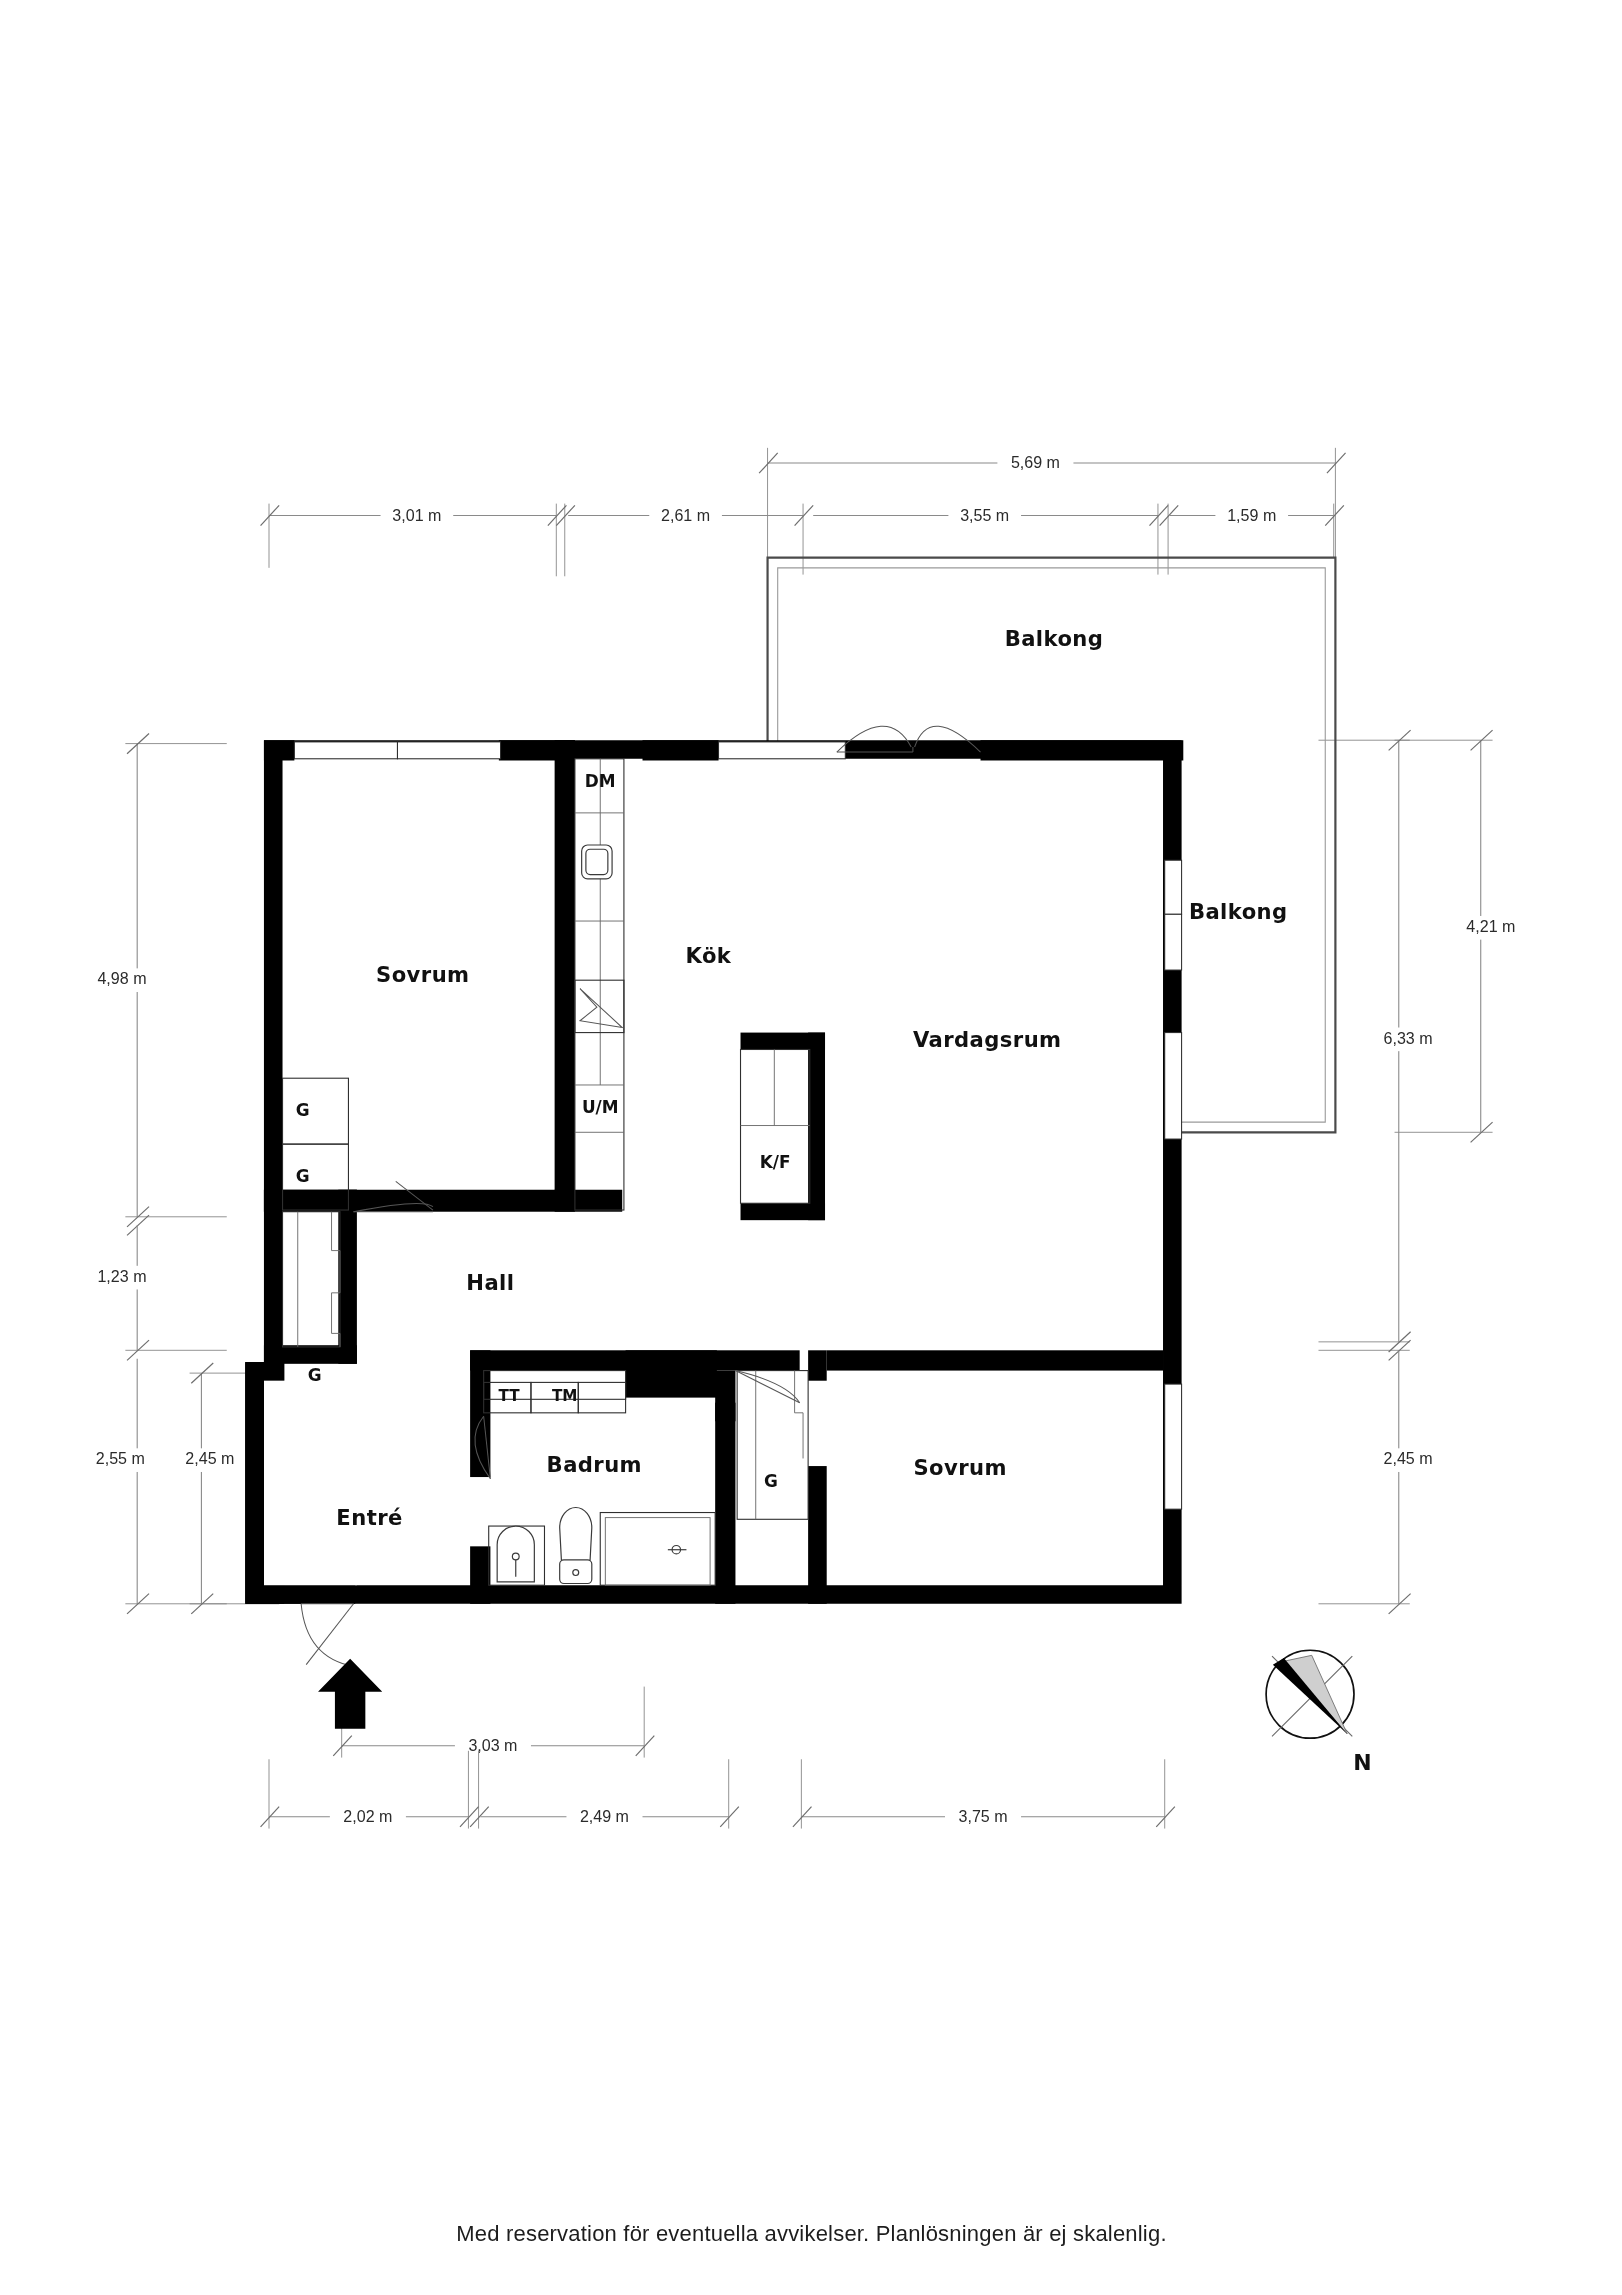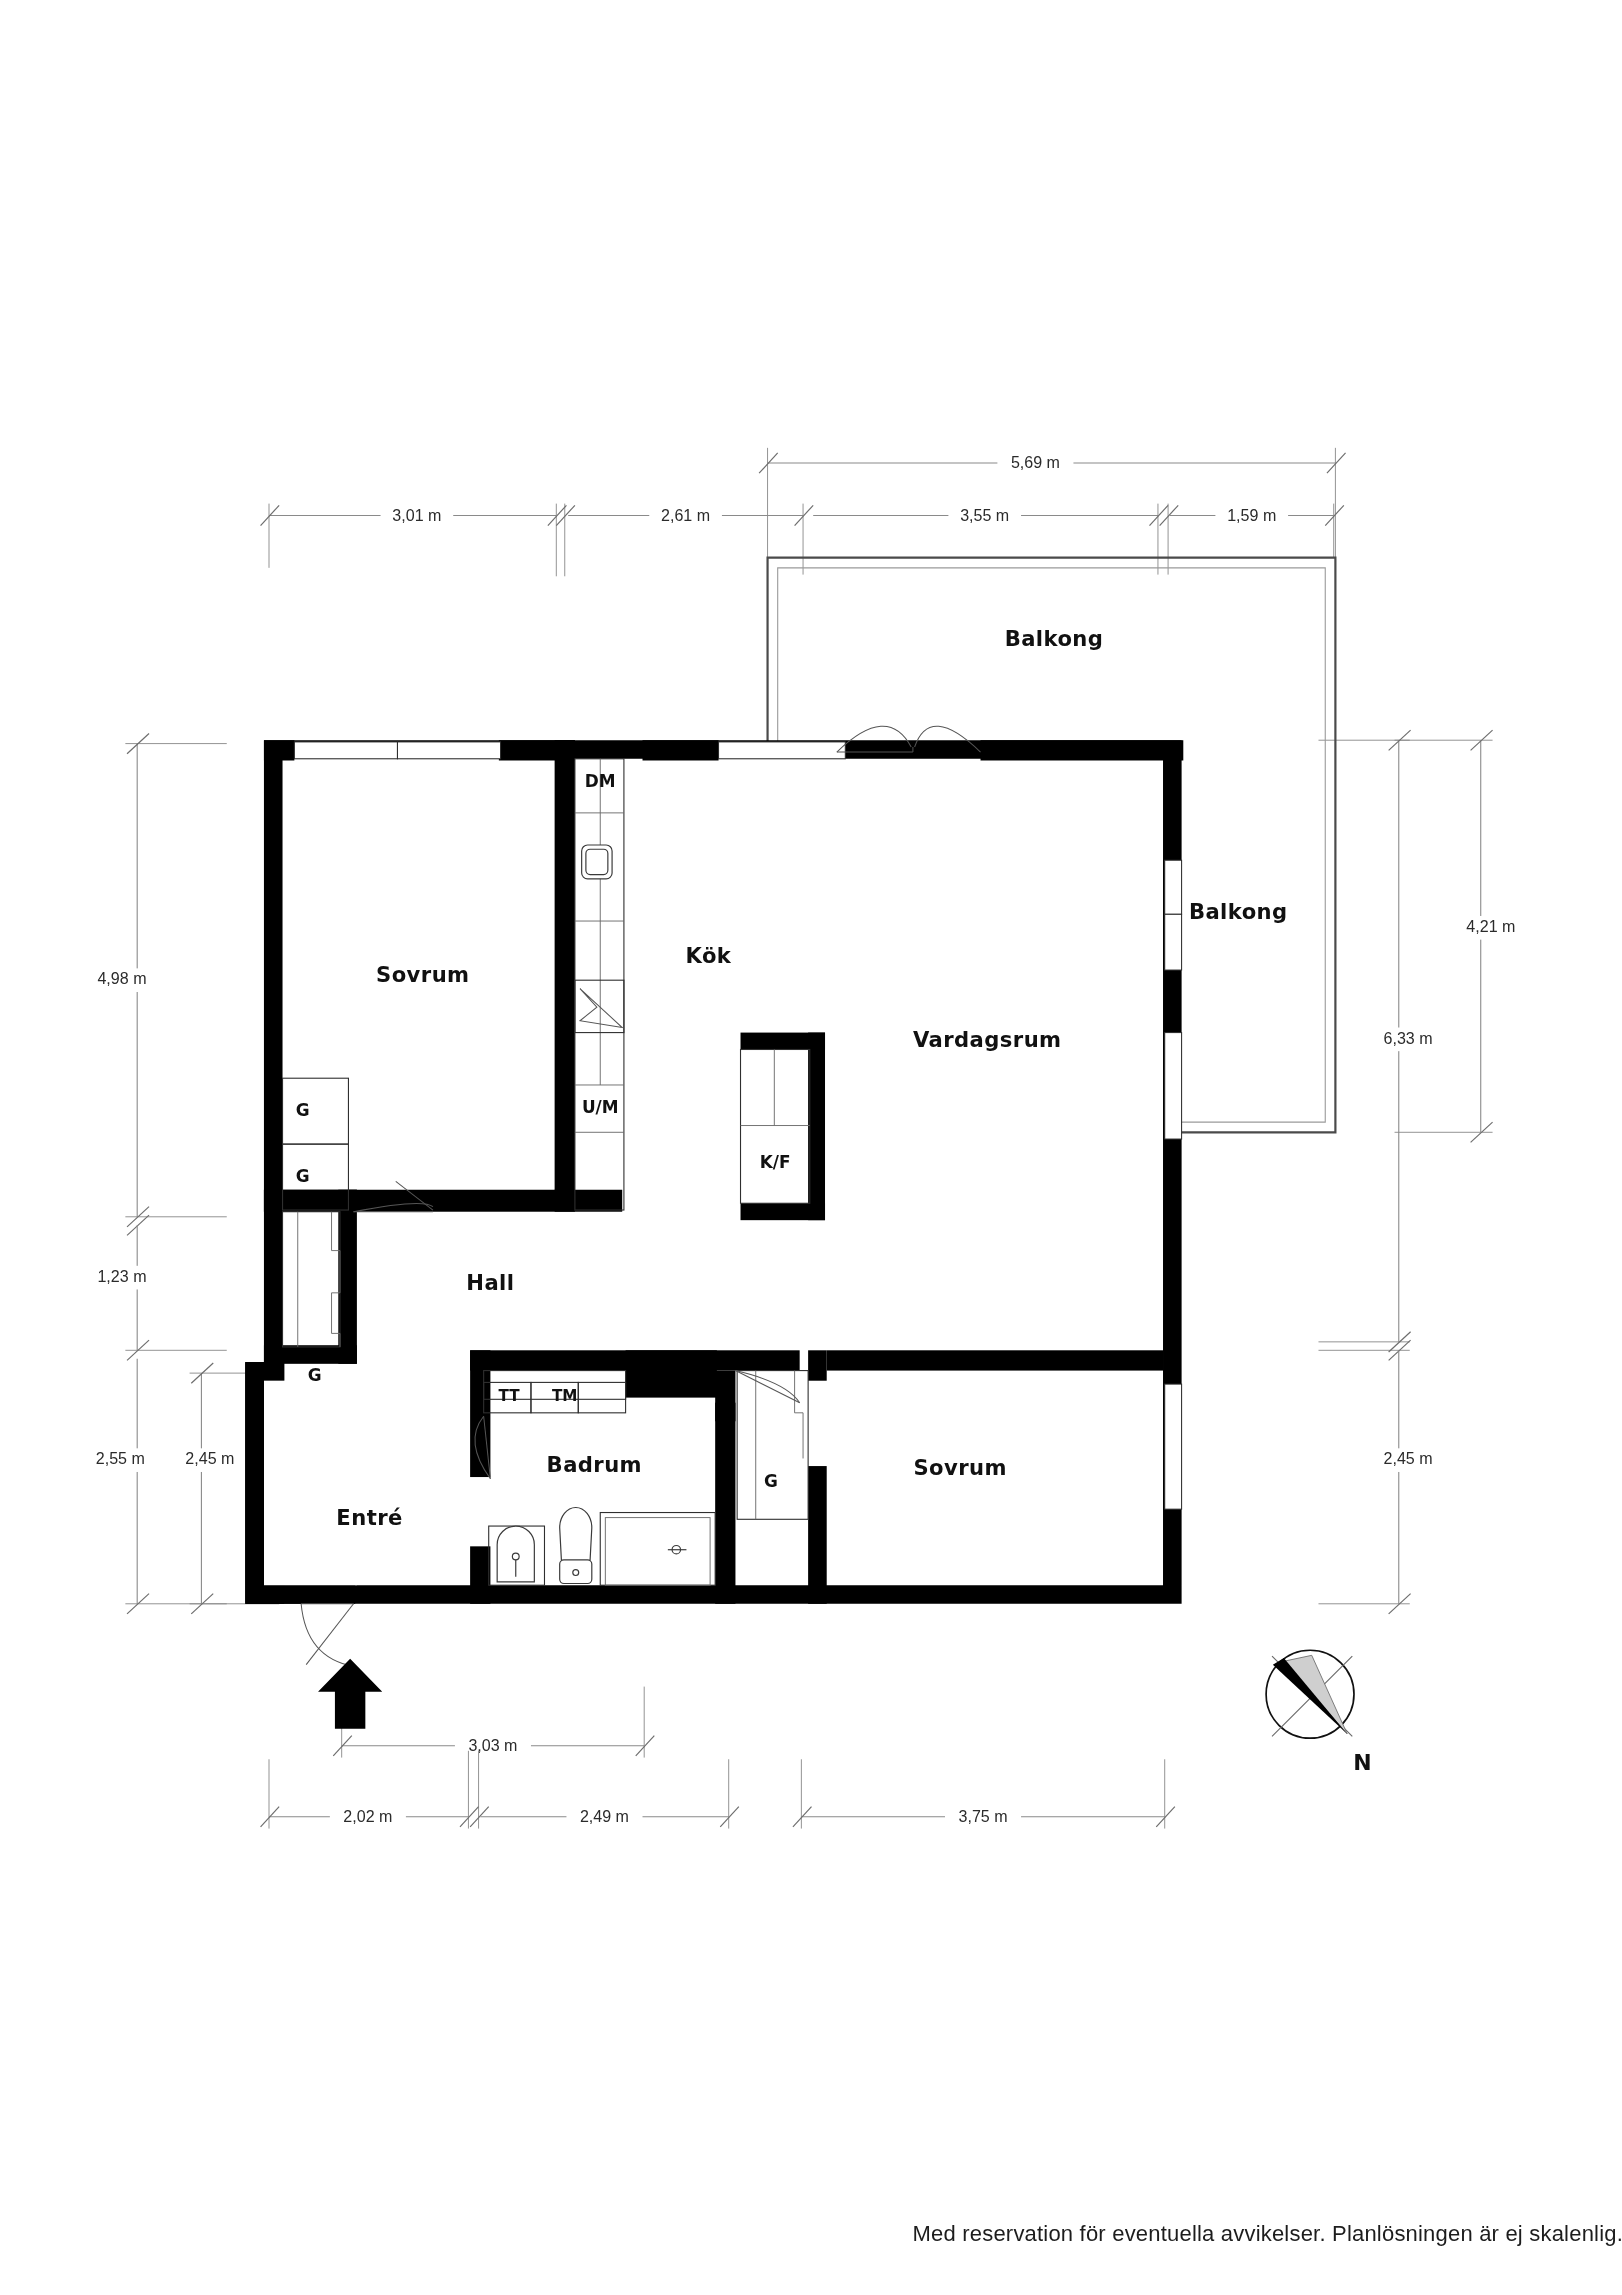--- a/index.html
+++ b/index.html
@@ -47,21 +47,21 @@
   .compass-cross{stroke:#6a6a6a;stroke-width:1.3;}
   .compass-dark{fill:#000000;}
   .compass-light{fill:#cfcfcf;stroke:#6a6a6a;stroke-width:1;}
   .compass-n{
     font-family:"DejaVu Sans", sans-serif;font-weight:700;font-size:26px;
     fill:#111111;text-anchor:middle;
   }
 
   #footer-note{
     position:absolute;left:0;right:0;top:2221px;
-    text-align:right;
+    text-align:center;
     font-family:"Liberation Sans", sans-serif;
     font-size:22px;color:#1d1d1d;letter-spacing:0.2px;
   }
 </style>
 </head>
 <body>
 
 <div id="plan-root">
 
 <svg id="floorplan" viewBox="0 0 1920 2716">

